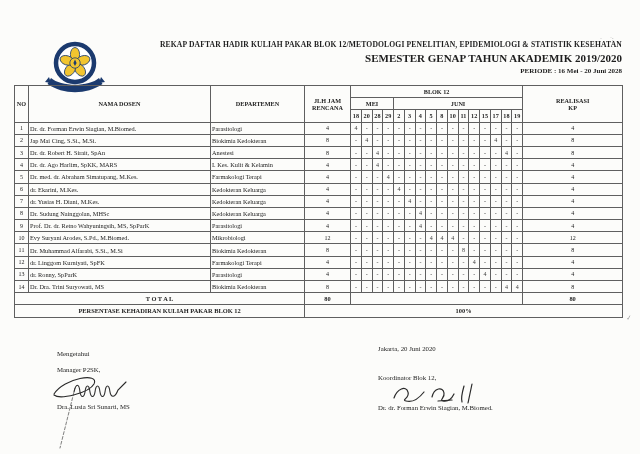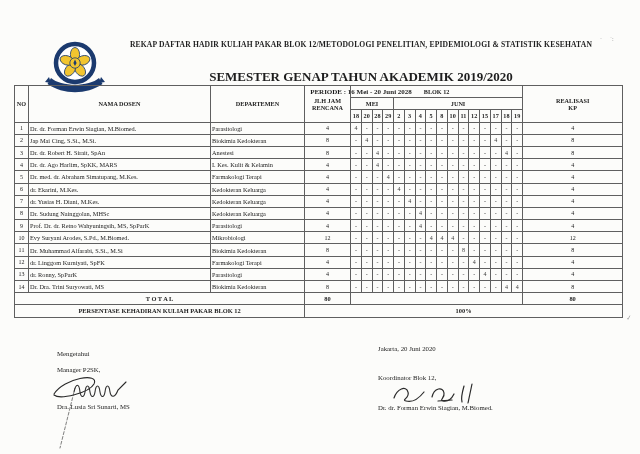--- a/index.html
+++ b/index.html
@@ -3,23 +3,23 @@
 <meta charset="utf-8">
 <style>
   html,body{margin:0;padding:0;}
   body{
     width:640px;height:454px;overflow:hidden;position:relative;
     background:#fcfcfa;color:#1e1e1e;
     font-family:"Liberation Serif", serif;
   }
   .page{position:absolute;inset:0;}
   
-  .doc-header{position:absolute;left:100px;right:18px;top:40px;text-align:center;}
+  .doc-header{position:absolute;left:100px;right:18px;top:40px;text-align:right;}
   .doc-header .t1{font-size:7.6px;font-weight:bold;letter-spacing:.15px;}
-  .doc-header .t2{font-size:13px;font-weight:bold;margin-top:20px;}
+  .doc-header .t2{font-size:11px;font-weight:bold;margin-top:3px;}
   .doc-header .t3{font-size:7px;font-weight:bold;margin-top:3px;}
   .logo{position:absolute;left:44px;top:40px;}
   
   table.rekap{
     position:absolute;left:14px;top:85px;width:608px;
     border-collapse:collapse;table-layout:fixed;
     font-size:6px;color:#222;
   }
   table.rekap th,table.rekap td{
     border:1px solid #5f5f5f;padding:0 1px;height:11.2px;

